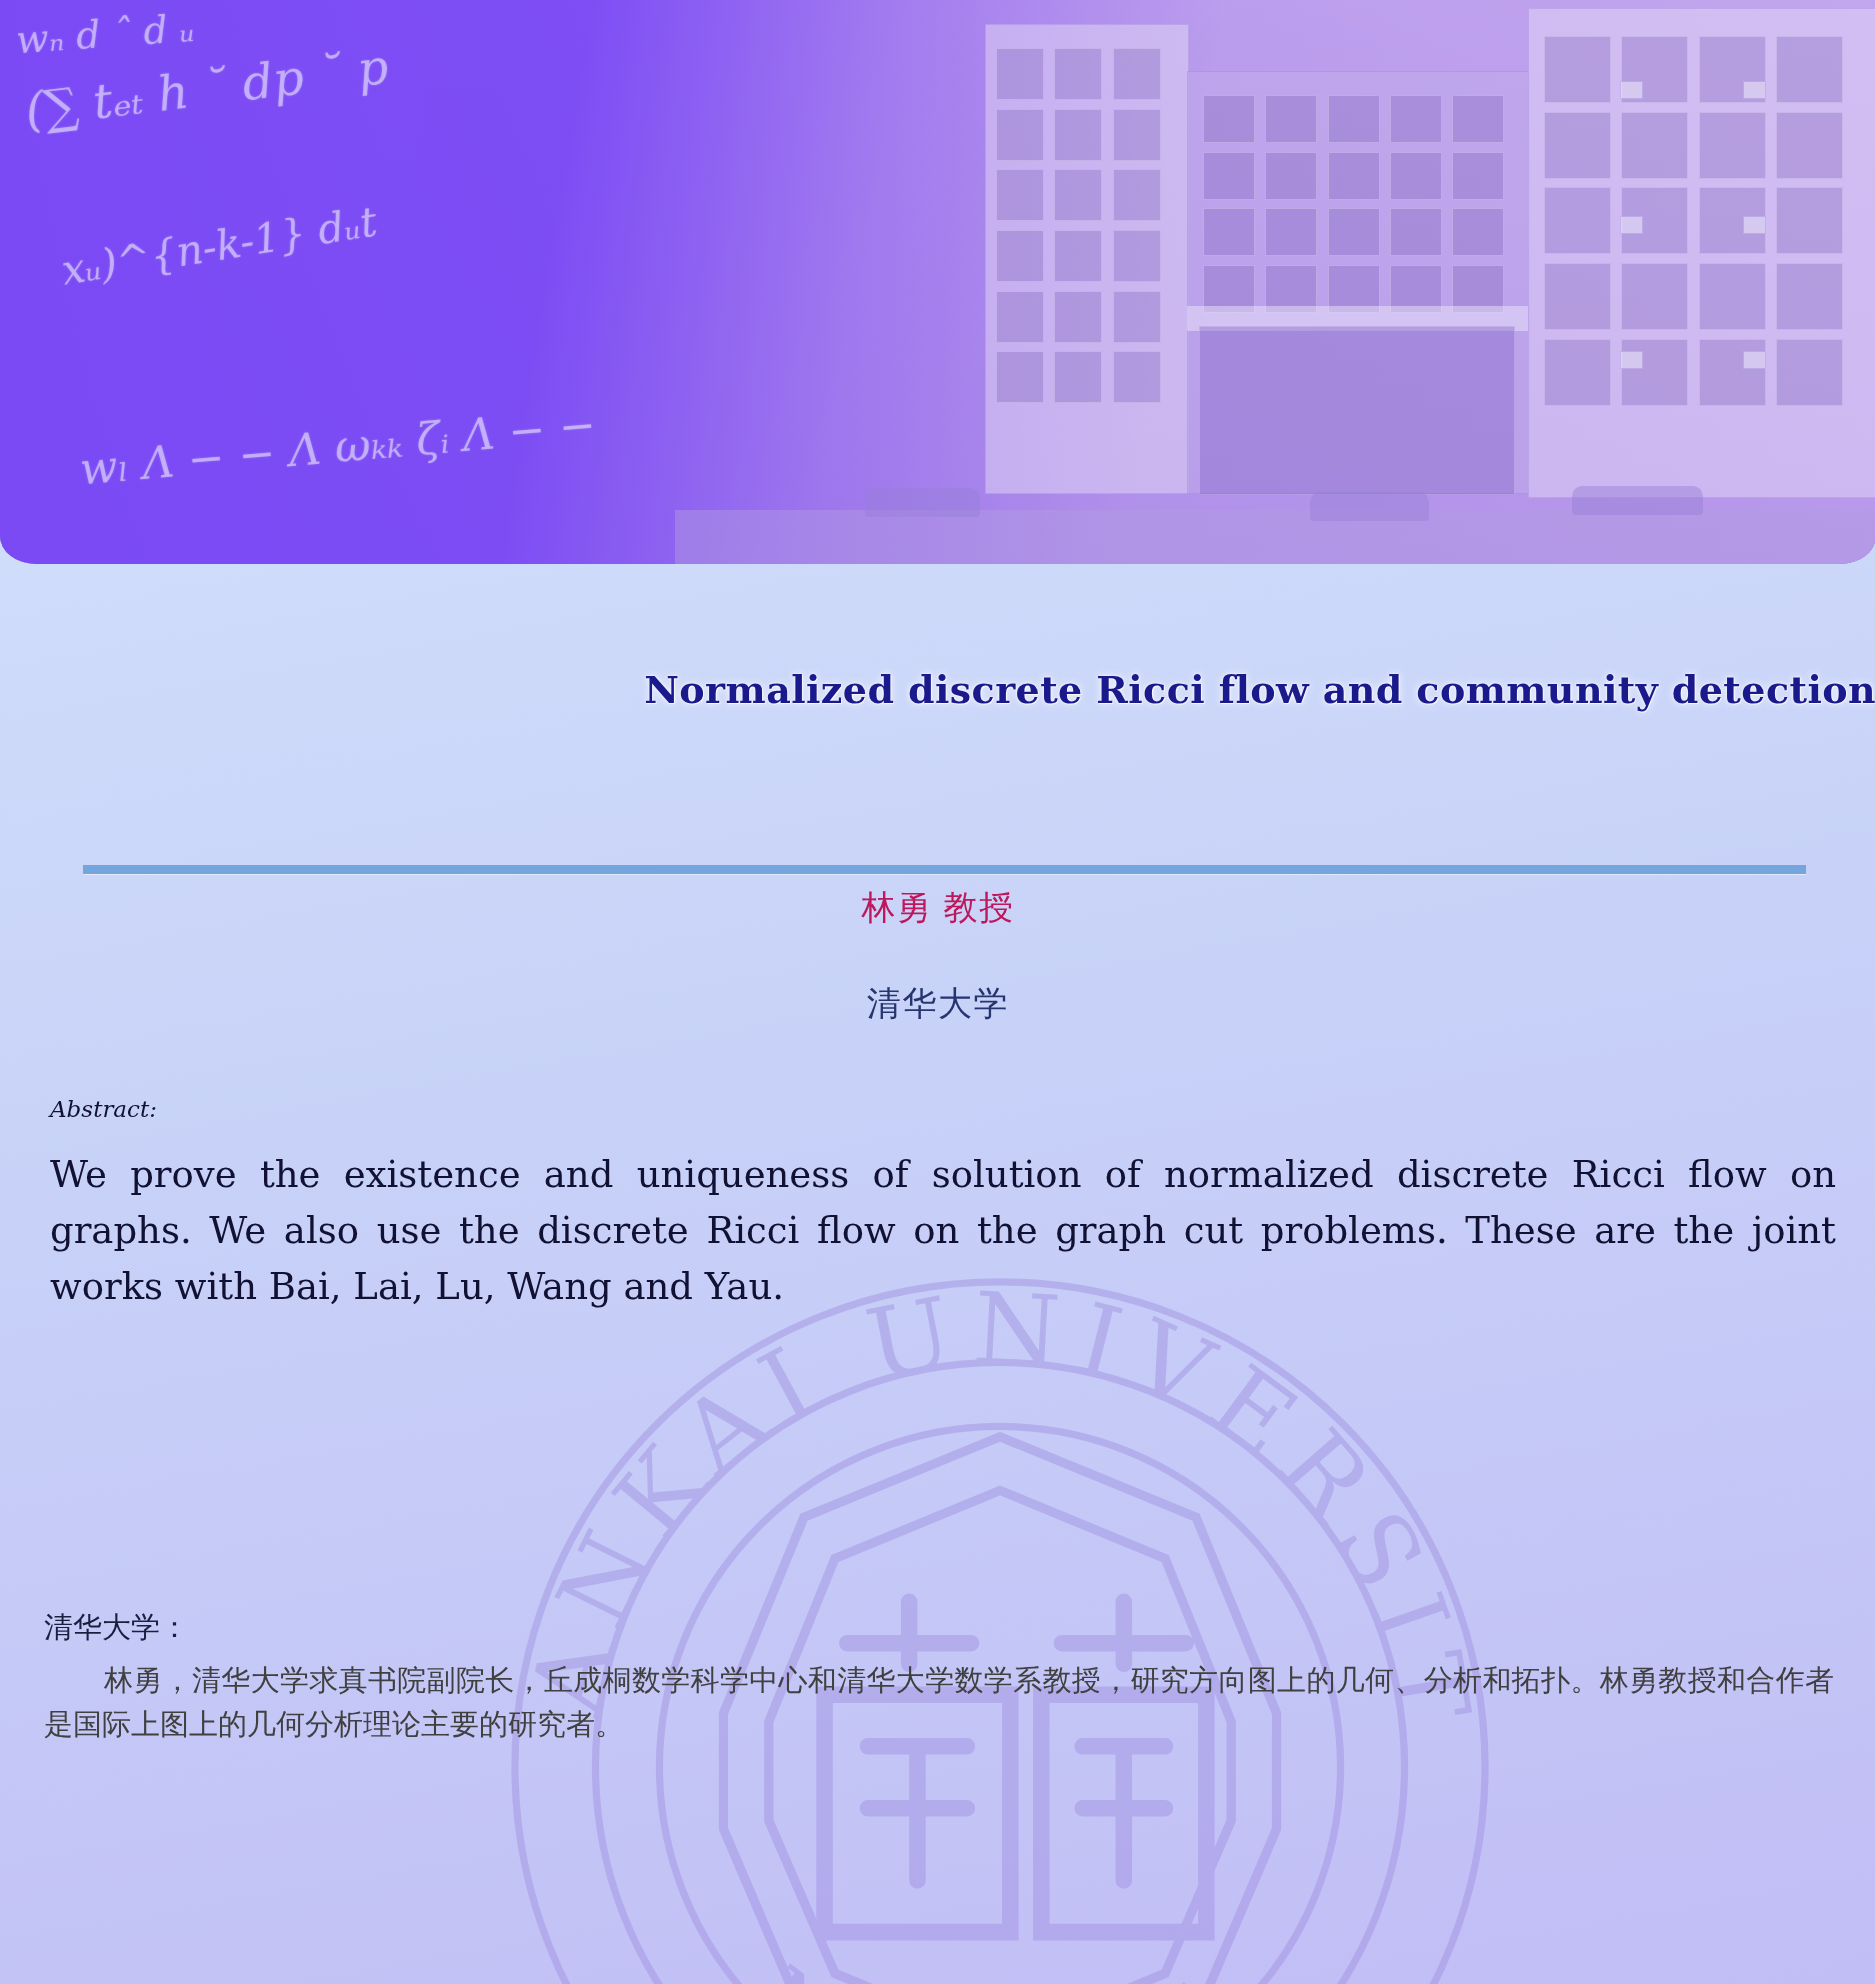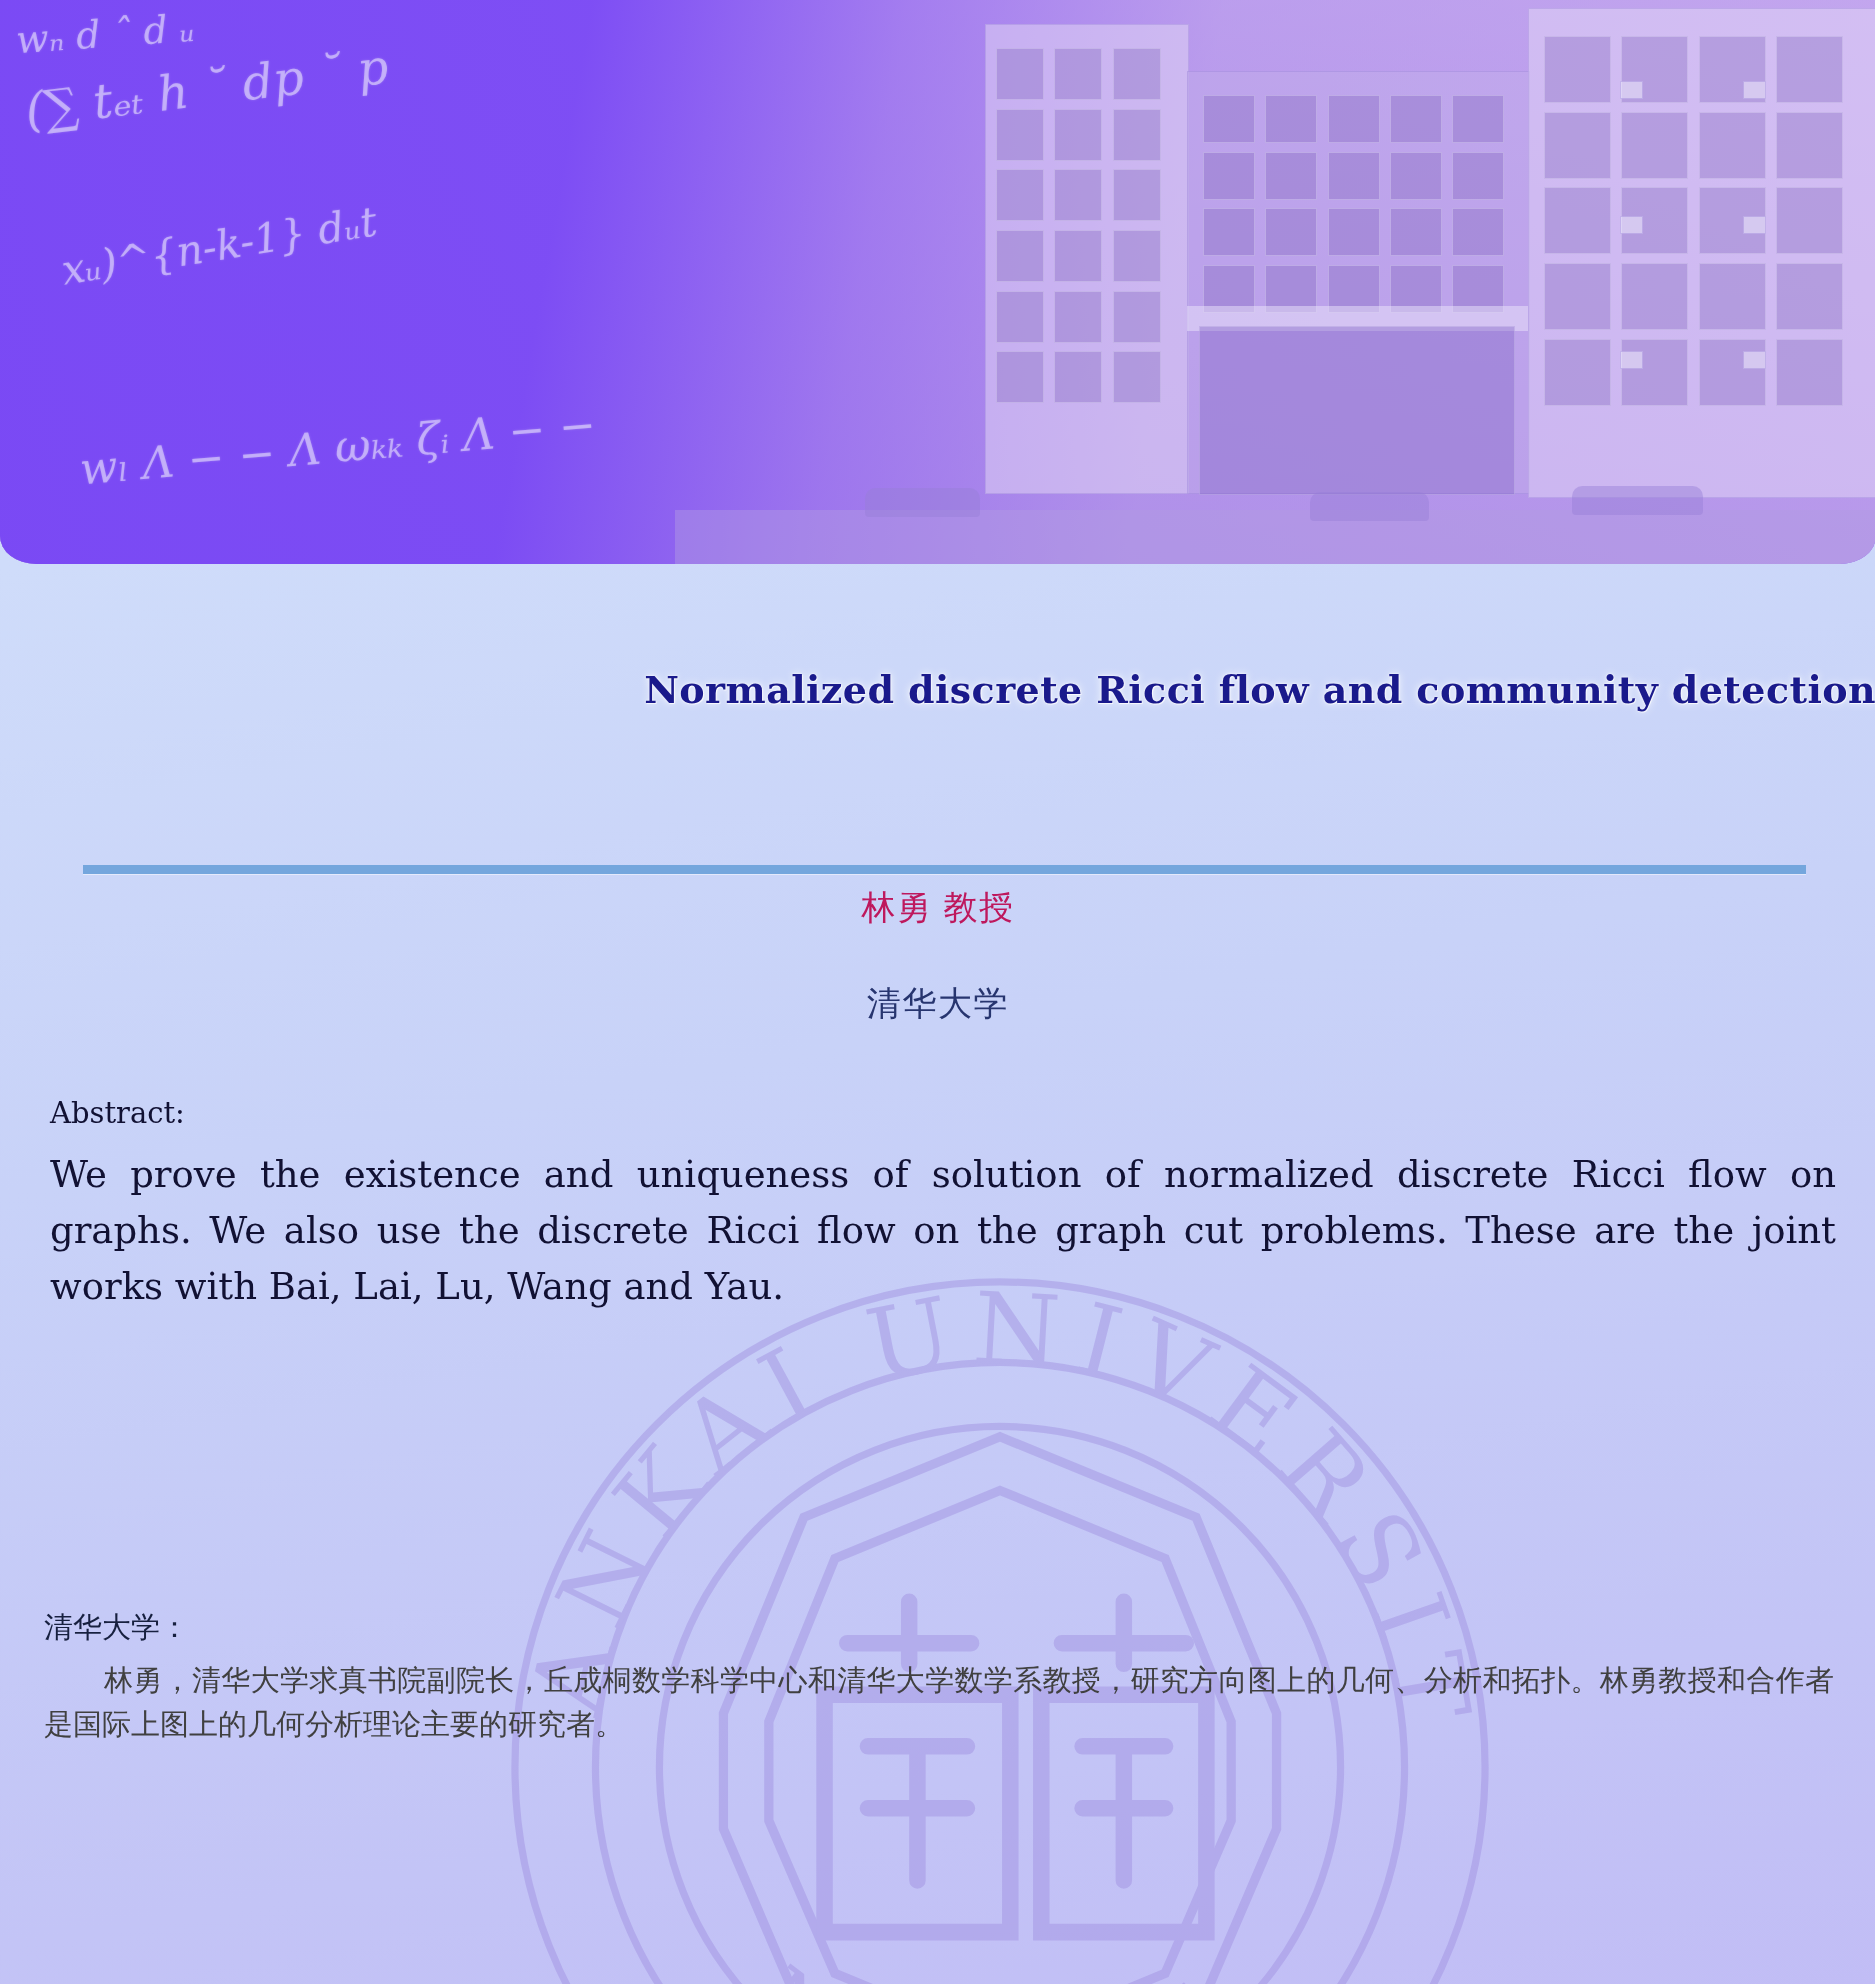--- a/index.html
+++ b/index.html
@@ -166,22 +166,23 @@
     font-size: 34px;
     color: #27356f;
     letter-spacing: 1.6px;
     margin-top: 12px;
   }
 
   .abstract-label {
     position: absolute;
     left: 50px; top: 1096px;
     font-family: "DejaVu Serif", serif;
-    font-size: 29px;
+    font-size: 23px;
     color: #111133;
+    font-style: italic;
   }
   .abstract-body {
     position: absolute;
     left: 50px; top: 1147px;
     width: 1786px;
     font-family: "DejaVu Serif", serif;
     font-size: 37px;
     line-height: 1.52;
     color: #111133;
     text-align: justify;

